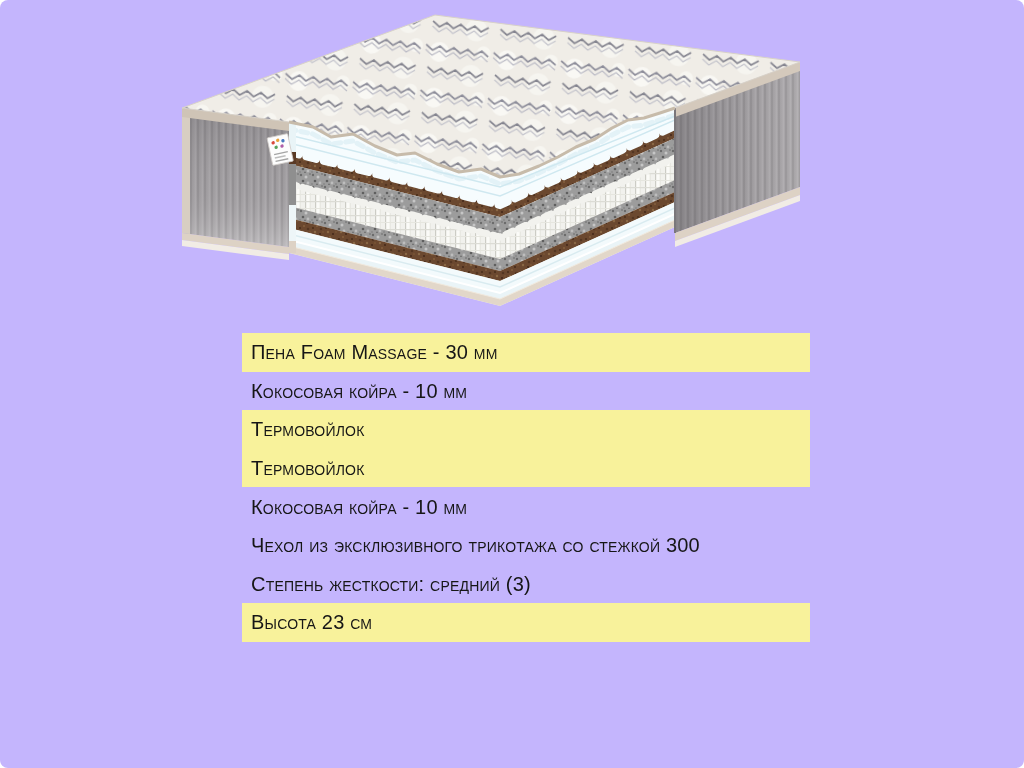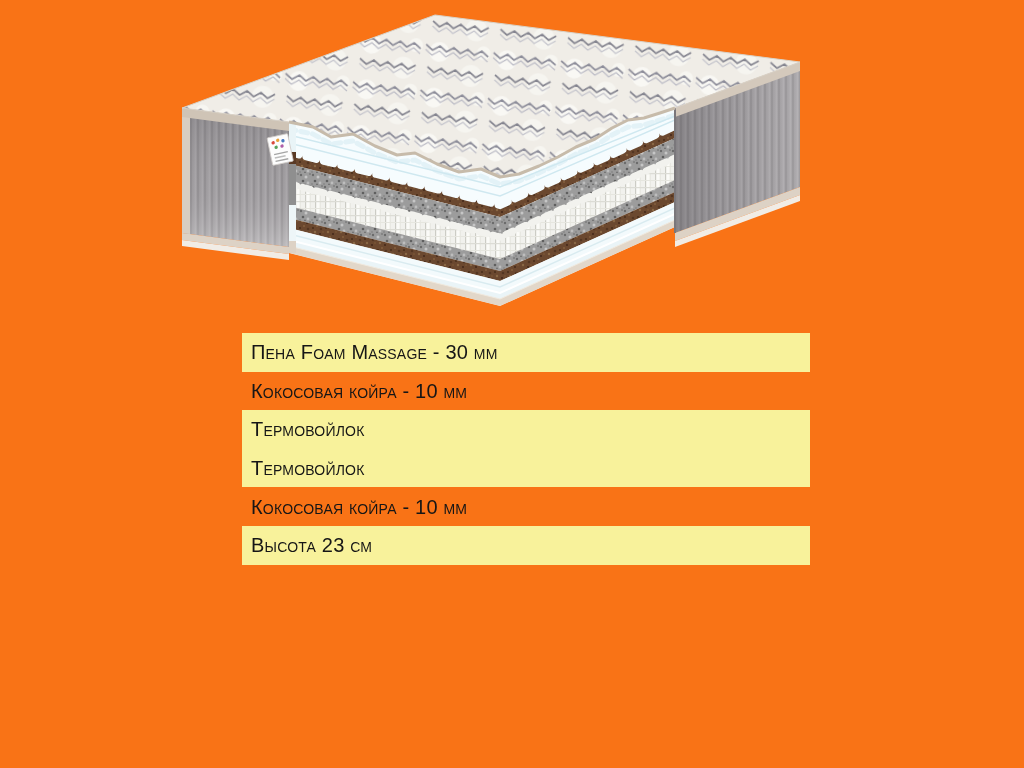--- a/index.html
+++ b/index.html
@@ -1,20 +1,20 @@
 <!DOCTYPE html>
 <html style="--hl: #f8f29b;"><head>
 <meta charset="utf-8">
 <style>
   html,body{margin:0;padding:0;}
   body{
     width:1024px;height:768px;background:#ffffff;overflow:hidden;
     font-family:"Liberation Sans", sans-serif;
   }
-  .stage{position:relative;width:1024px;height:768px;background:#f97316;}
+  .stage{position:relative;width:1024px;height:768px;background:#c4b5fd;border-radius:8px;}
   .illustration{position:absolute;left:155px;top:5px;width:680px;height:310px;}
   .spec-rows{position:absolute;left:242px;top:333px;width:568px;}
   .spec-row{
     height:38.6px;display:flex;align-items:center;
     background:transparent;
   }
   .spec-row.hl{background:var(--hl,#f8f29b);}
   .spec-row span{
     display:block;padding-left:9px;
     font-size:20px;line-height:1;color:#161616;
@@ -180,18 +180,24 @@
       </div>
       <div class="spec-row hl">
         <span>Термовойлок</span>
       </div>
       <div class="spec-row hl">
         <span>Термовойлок</span>
       </div>
       <div class="spec-row">
         <span>Кокосовая койра - 10 мм</span>
       </div>
+      <div class="spec-row">
+        <span>Чехол из эксклюзивного трикотажа со стежкой 300</span>
+      </div>
+      <div class="spec-row">
+        <span>Степень жесткости: средний (3)</span>
+      </div>
       <div class="spec-row hl">
         <span>Высота 23 см</span>
       </div>
     </div>
 
 </div>
 
 </body></html>

